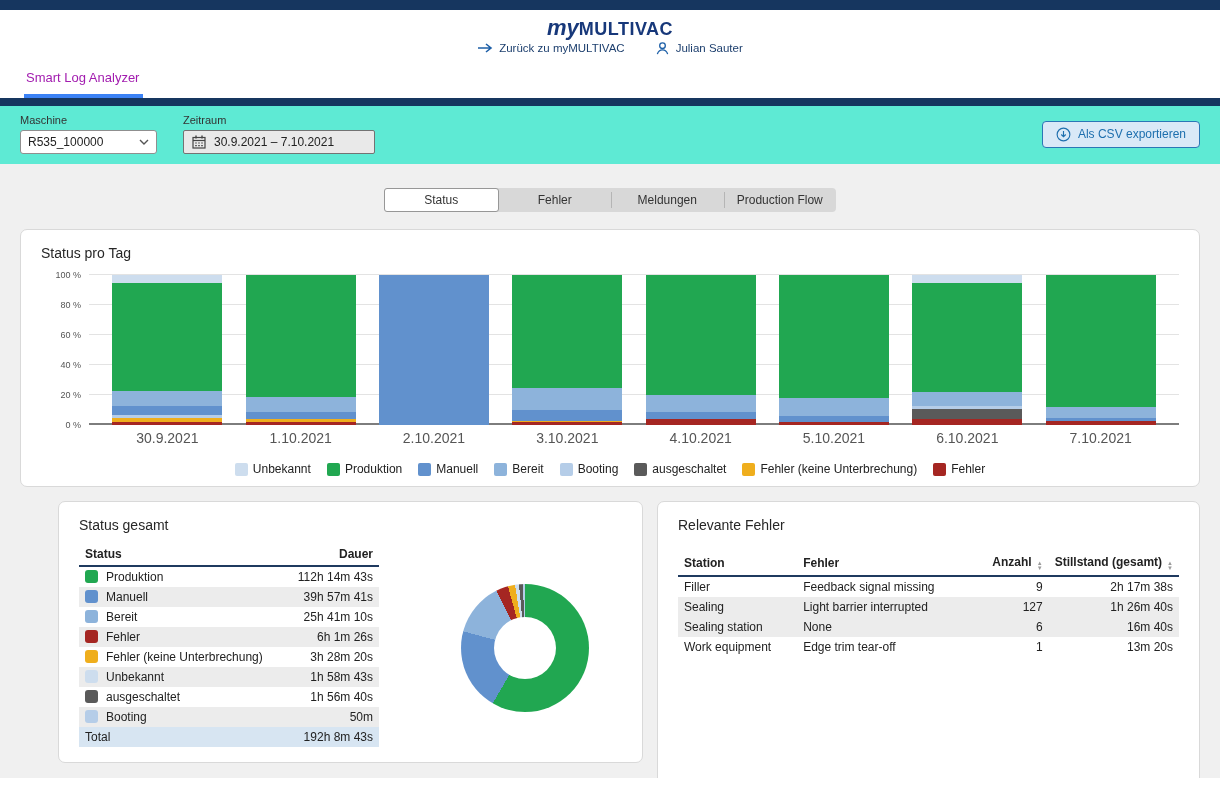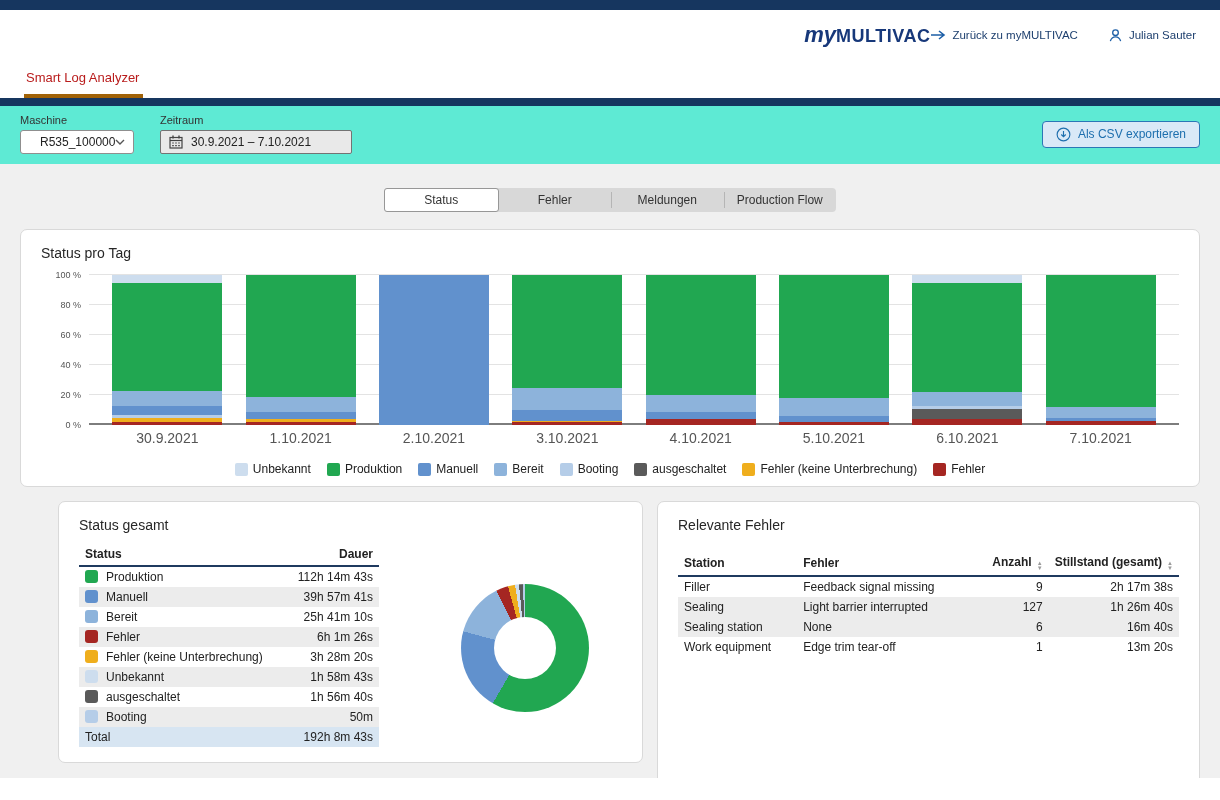--- a/index.html
+++ b/index.html
@@ -4,33 +4,33 @@
 <style>
   * { box-sizing: border-box; }
   html,body { margin:0; padding:0; }
   body { font-family:"Liberation Sans", sans-serif; background:#f0f0f0; }
   .page { width:1220px; height:800px; position:relative; overflow:hidden; background:#f0f0f0; }
 
   .topstrip { height:10px; background:#16365f; }
   .navstrip { height:8px; background:#16365f; }
 
   .header { background:#fff; padding:0 24px; }
-  .header-top { display:flex; justify-content:flex-end; align-items:center; height:50px; }
+  .header-top { display:flex; justify-content:center; align-items:center; height:50px;flex-direction:column; }
   .logo { color:#17387a; font-weight:bold; cursor:default; }
   .logo-my { font-style:italic; font-size:22px; }
   .logo-brand { font-size:18px; letter-spacing:.5px; }
   .header-right { display:flex; align-items:center; gap:30px; }
   .hlink { display:flex; align-items:center; gap:6px; font-size:11.5px; color:#1d3f6e; cursor:pointer; }
   .header-tabrow { height:38px; display:flex; align-items:flex-end; }
-  .app-tab { font-size:13px; color:#b91c1c; padding:0 4px 9px 2px; min-width:118px; border-bottom:4px solid #a16207; cursor:pointer; }
+  .app-tab { font-size:13px; color:#a21caf; padding:0 4px 9px 2px; min-width:118px; border-bottom:4px solid #3b82f6; cursor:pointer; }
 
   .filterbar { background:#5eead4; padding:8px 20px 10px 20px; display:flex; align-items:flex-end; gap:26px; }
   .fgroup label { display:block; font-size:11px; color:#333; margin-bottom:4px; }
-  .select { background:#fff; border:1px solid #8f8f8f; border-radius:3px; height:24px; width:114px;
-            display:flex; align-items:center; justify-content:space-between; padding:0 19px; font-size:12px; color:#222; cursor:pointer; }
+  .select { background:#fff; border:1px solid #8f8f8f; border-radius:3px; height:24px; width:137px;
+            display:flex; align-items:center; justify-content:space-between; padding:0 7px; font-size:12px; color:#222; cursor:pointer; }
   .datefield { background:#e9e9e9; border:1px solid #737373; border-radius:2px; height:24px; width:192px;
                display:flex; align-items:center; gap:8px; padding:0 8px; font-size:12px; color:#222; cursor:pointer; }
   .export-btn { margin-left:auto; align-self:center; display:flex; align-items:center; gap:7px;
                 background:#d9e9f7; border:1px solid #2a77b6; border-radius:4px; color:#1d6fae;
                 font-size:12px; height:27px; padding:0 13px; cursor:pointer; font-family:inherit; }
 
   main { padding:0 20px; }
   .segmented { width:452px; margin:24px auto 0; background:#d8d8d8; border-radius:4px; display:flex; height:24px; }
   .seg { flex:1; display:flex; align-items:center; justify-content:center; font-size:12px; color:#333; cursor:pointer; position:relative; }
   .seg:not(:first-child)::before { content:""; position:absolute; left:0; top:4px; bottom:4px; width:1px; background:#b5b5b5; }

